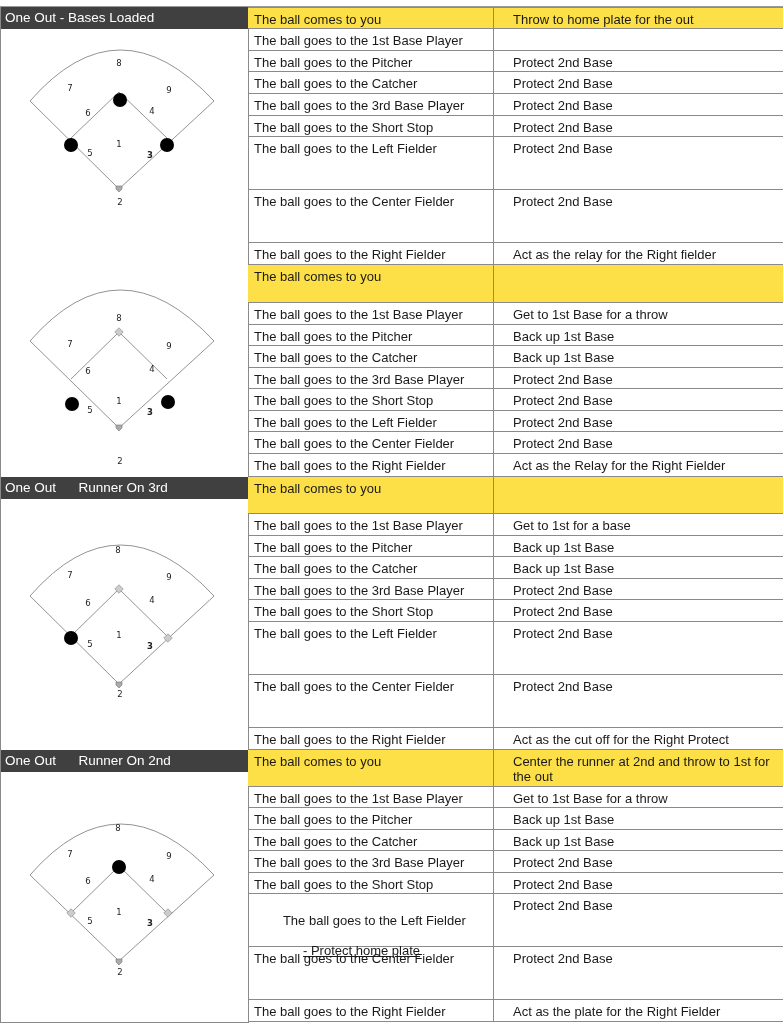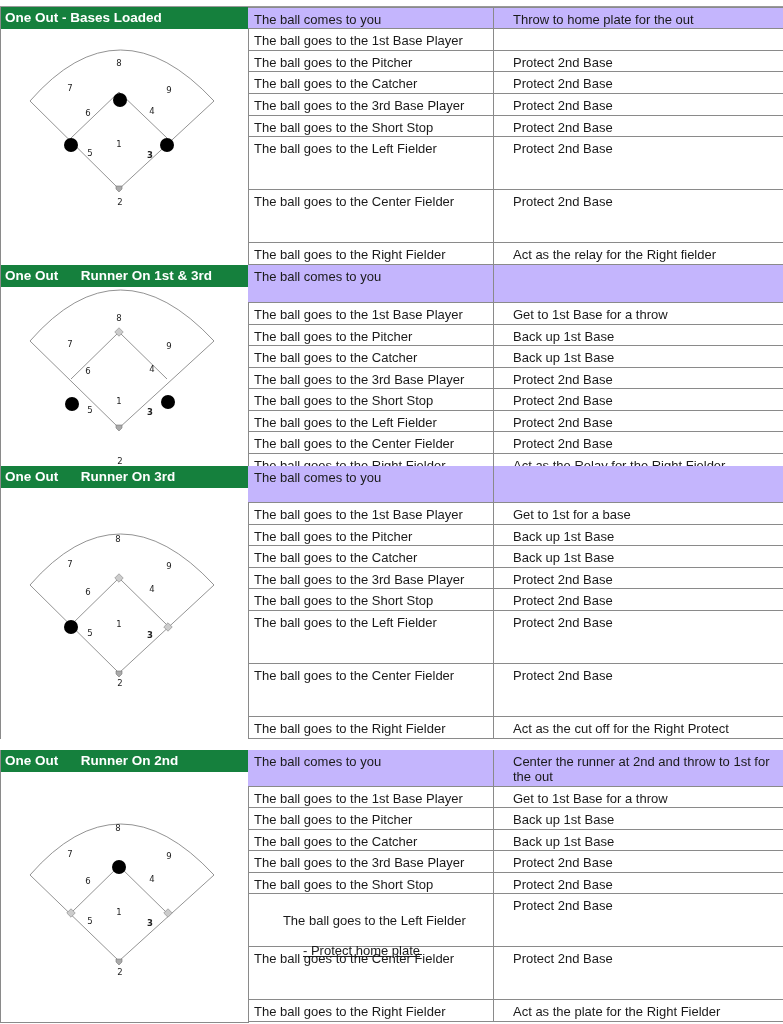--- a/index.html
+++ b/index.html
@@ -1,25 +1,25 @@
 <!DOCTYPE html>
 <html><head>
 <meta charset="utf-8">
 <style>
   * { box-sizing: border-box; margin: 0; padding: 0; }
   html, body { width: 783px; height: 1024px; background: #ffffff; overflow: hidden; }
   body { position: relative; font-family: "Liberation Sans", sans-serif; color: #1a1a1a; }
   .page-top-line { position: absolute; left: 0; top: 6px; width: 783px; height: 1px; background: #9a9a9a; }
   .section { position: absolute; left: 0; width: 783px; }
   .left-panel { position: absolute; left: 0; top: 0; width: 249px; border-left: 1px solid #8a8a8a; border-right: 1px solid #8a8a8a; }
-  .section-header { position: absolute; left: 0; top: 0; width: 248px; height: 22px; background: #15803d; color: #fff; font-weight: bold; font-size: 13.5px; line-height: 22px; padding-left: 4px; white-space: pre; }
+  .section-header { position: absolute; left: 0; top: 0; width: 248px; height: 22px; background: #404040; color: #fff; font-weight: normal; font-size: 13.5px; line-height: 22px; padding-left: 4px; white-space: pre; }
   .diagram { position: absolute; left: 0; width: 248px; }
   .table { position: absolute; left: 248px; top: 0; width: 535px; }
   .row { position: absolute; left: 0; width: 535px; border-bottom: 1px solid #8a8a8a; }
-  .row.gray { background: #c4b5fd; }
+  .row.gray { background: #fde047; }
   .cell { position: absolute; top: 0; height: 100%; font-size: 13px; line-height: 15px; padding: 4px 6px; white-space: pre-wrap; }
   .cell.c1 { left: 0; width: 246px; border-right: 1px solid #8a8a8a; }
   .cell.c2 { left: 246px; width: 289px; padding-left: 8px; padding-right: 4px; border-right: 4px solid #a3a3a3; margin-left: 11px; }
   .sub { display: block; padding-left: 49px; text-decoration: underline; }
 </style>
 </head>
 <body>
 
 <div class="page-top-line"></div>
 
@@ -83,21 +83,20 @@
     </div>
     <div class="row" style="top:236px;height:22px;">
       <div class="cell c1">The ball goes to the Right Fielder</div>
       <div class="cell c2">Act as the relay for the Right fielder</div>
     </div>
   </div>
 </div>
 
 <div class="section" style="top:265px;height:212px;">
   <div class="left-panel" style="height:212px;">
-    <div class="section-header">One Out      Runner On 1st &amp; 3rd</div>
     <svg class="diagram" style="top:22px;" width="248" height="190" viewBox="0 0 248 190">
       <g stroke="#777" stroke-width="0.8" fill="none">
         <path d="M29,54 Q118,-48 213,54"></path>
         <path d="M29,54 L118,141 L213,54"></path>
         <path d="M70,92 L118,45 L166,92"></path>
       </g>
       <rect x="115" y="42" width="6" height="6" transform="rotate(45 118 45)" fill="#ccc" stroke="#888" stroke-width="0.6"></rect>
       <polygon points="115,138 121,138 121,141 118,144 115,141" fill="#aaa" stroke="#777" stroke-width="0.6"></polygon>
       <g font-family="DejaVu Sans, sans-serif" font-size="8.5" fill="#222" text-anchor="middle">
         <text x="118" y="34">8</text>
@@ -146,21 +145,21 @@
       <div class="cell c1">The ball goes to the Center Fielder</div>
       <div class="cell c2">Protect 2nd Base</div>
     </div>
     <div class="row" style="top:189px;height:23px;">
       <div class="cell c1">The ball goes to the Right Fielder</div>
       <div class="cell c2">Act as the Relay for the Right Fielder</div>
     </div>
   </div>
 </div>
 
-<div class="section" style="top:466px;height:273px;">
+<div class="section" style="top:477px;height:273px;">
   <div class="left-panel" style="height:273px;">
     <div class="section-header">One Out      Runner On 3rd</div>
     <svg class="diagram" style="top:22px;" width="248" height="251" viewBox="0 0 248 251">
       <g stroke="#777" stroke-width="0.8" fill="none">
         <path d="M29,97 Q118,-5 213,97"></path>
         <path d="M29,97 L118,185 L213,97"></path>
         <path d="M70,137 L118,90 L166,137"></path>
       </g>
       <rect x="115" y="87" width="6" height="6" transform="rotate(45 118 90)" fill="#ccc" stroke="#888" stroke-width="0.6"></rect>
       <rect x="164" y="136" width="6" height="6" transform="rotate(45 167 139)" fill="#ccc" stroke="#888" stroke-width="0.6"></rect>

